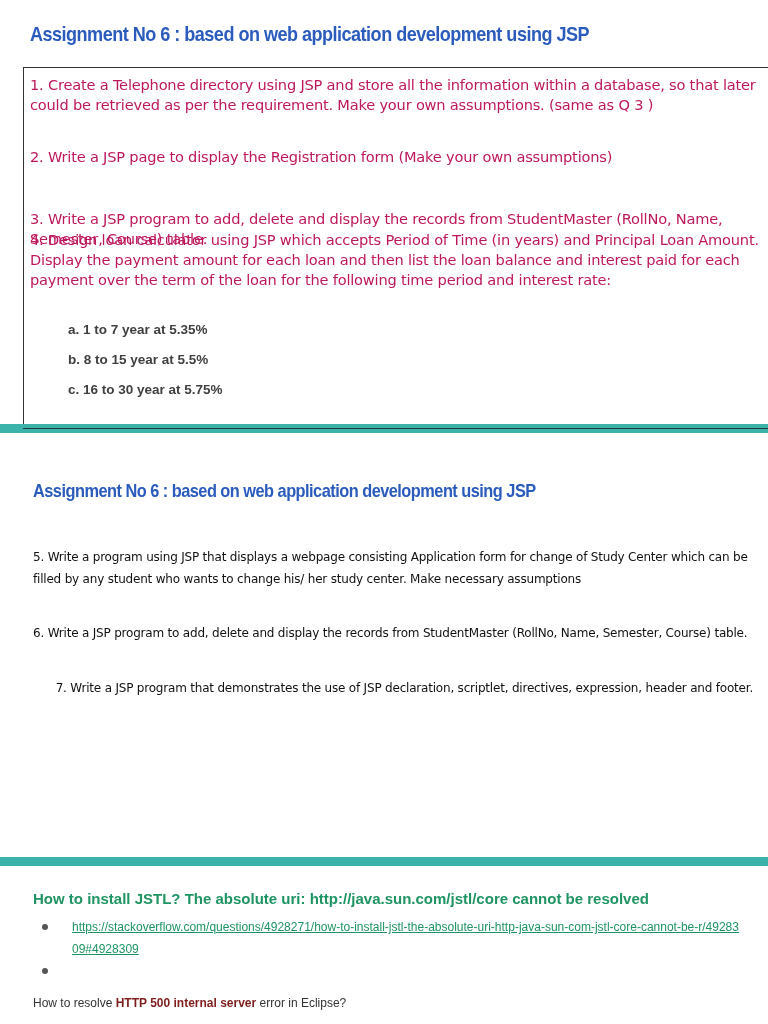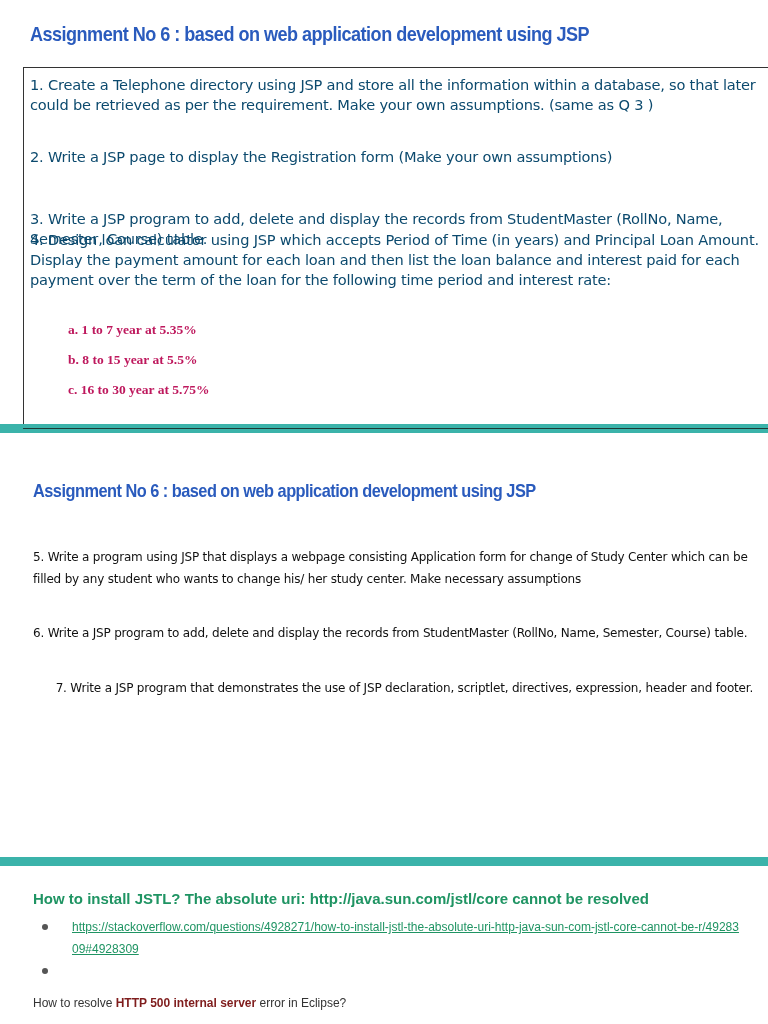--- a/index.html
+++ b/index.html
@@ -14,30 +14,30 @@
     transform: scaleX(0.86); transform-origin: left center;
     white-space: nowrap;
   }
   .title-1 { top: 22px; font-size: 21px; }
   .title-2 { top: 480px; left: 33px; font-size: 19px; }
 
   .box1 {
     position: absolute; left: 23px; top: 67px; width: 760px; height: 362px;
     border: 1px solid #333; border-bottom: none;
   }
-  .box-text { font-size: 14.6px; line-height: 20px; letter-spacing: -0.2px; color: #0c4a6e; }
+  .box-text { font-size: 14.6px; line-height: 20px; letter-spacing: -0.2px; color: #be185d; }
   .q { position: absolute; left: 30px; width: 730px; }
   .q1 { top: 75px; }
   .q2 { top: 147px; }
   .q3 { top: 178px; margin-top: 31px; }
   .q4 { top: 230px; }
 
   .sub {
     position: absolute; left: 68px; font-weight: bold;
-    font-family: Liberation Serif, serif; font-size: 13.5px; color: #be185d;
+    font-family: Liberation Sans, sans-serif; font-size: 13.5px; color: #404040;
   }
   .sub-a { top: 322px; }
   .sub-b { top: 352px; }
   .sub-c { top: 382px; }
 
   .teal-bar { position: absolute; left: 0; width: 768px; background: #3bb3aa; }
   .teal-1 { top: 424px; height: 9px; }
   .teal-1-line { position: absolute; left: 23px; top: 428px; width: 745px; height: 1px; background: #1e3a36; }
   .teal-2 { top: 857px; height: 9px; }
 

